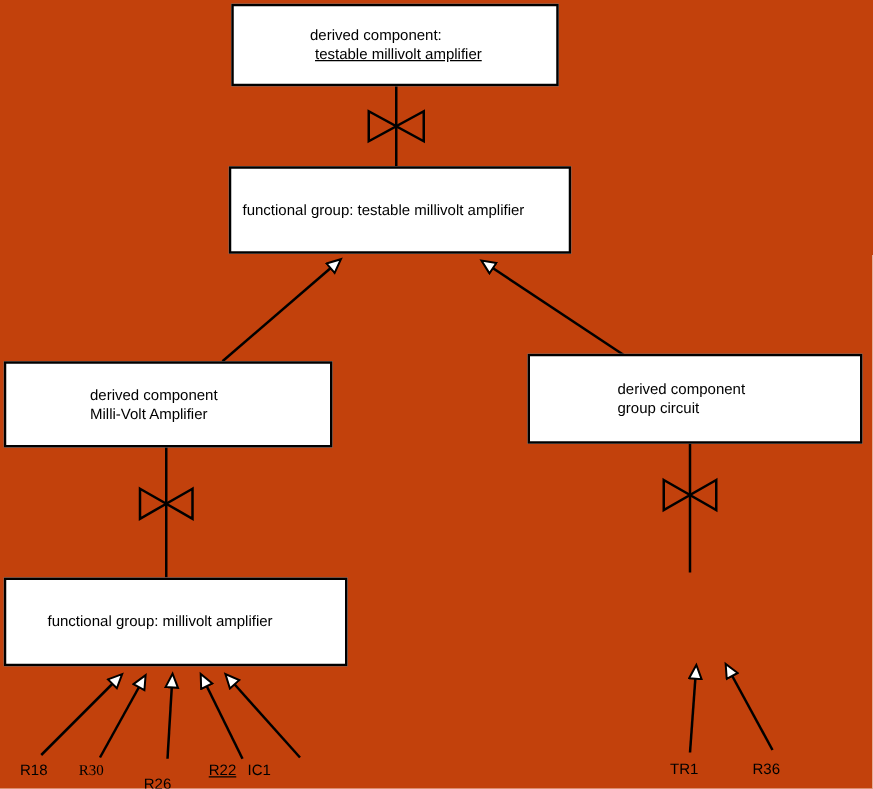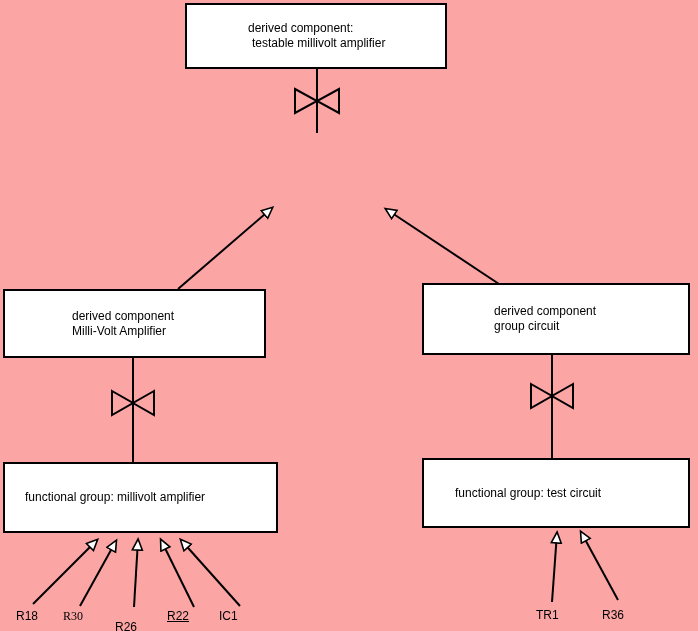--- a/index.html
+++ b/index.html
@@ -4,21 +4,21 @@
 <style>
   html, body {
     margin: 0;
     padding: 0;
     background: #ffffff;
   }
   #stage {
     position: relative;
     width: 698px;
     height: 631px;
-    background: #fca5a5;
+    background: #c2410c;
     font-family: "Liberation Sans", sans-serif;
     color: #000000;
     overflow: hidden;
   }
   #connector-layer {
     position: absolute;
     left: 0;
     top: 0;
     width: 698px;
     height: 631px;
@@ -31,21 +31,21 @@
     background: #ffffff;
     z-index: 2;
     display: flex;
     align-items: center;
   }
   .node-text {
     font-size: 12px;
     line-height: 15px;
     white-space: nowrap;
   }
-  .indent2 { padding-left: 4px; }
+  .indent2 { padding-left: 4px; text-decoration: underline; }
   .leaf-label {
     position: absolute;
     z-index: 2;
     font-size: 12px;
     line-height: 15px;
     white-space: nowrap;
   }
 </style>
 </head>
 <body>
@@ -81,45 +81,45 @@
     <line x1="618" y1="600" x2="581" y2="532" stroke="#000" stroke-width="2" marker-end="url(#ah)"></line>
   </svg>
 
   <div class="node" style="left:185px; top:3px; width:262px; height:66px;">
     <div class="node-text" style="padding-left:61px;">
       <div>derived component:</div>
       <div class="indent2">testable millivolt amplifier</div>
     </div>
   </div>
 
+  <div class="node" style="left:183px; top:133px; width:274px; height:70px;">
+    <div class="node-text" style="padding-left:9px;">functional group: testable millivolt amplifier</div>
+  </div>
 
   <div class="node" style="left:3px; top:289px; width:263px; height:69px;">
     <div class="node-text" style="padding-left:67px;">
       <div>derived component</div>
       <div>Milli-Volt Amplifier</div>
     </div>
   </div>
 
   <div class="node" style="left:422px; top:283px; width:268px; height:72px;">
     <div class="node-text" style="padding-left:70px;">
       <div>derived component</div>
       <div>group circuit</div>
     </div>
   </div>
 
   <div class="node" style="left:3px; top:462px; width:275px; height:71px;">
-    <div class="node-text" style="padding-left:20px;">functional group: millivolt amplifier</div>
+    <div class="node-text" style="padding-left:33px;">functional group: millivolt amplifier</div>
   </div>
 
-  <div class="node" style="left:422px; top:458px; width:268px; height:70px;">
-    <div class="node-text" style="padding-left:31px;">functional group: test circuit</div>
-  </div>
 
   <div class="leaf-label" style="left:16px;  top:609px;">R18</div>
   <div class="leaf-label" style="left:63px;  top:609px;font-family:Liberation Serif, serif;">R30</div>
   <div class="leaf-label" style="left:115px; top:620px;">R26</div>
   <div class="leaf-label" style="left:167px; top:609px;text-decoration:underline;">R22</div>
-  <div class="leaf-label" style="left:219px; top:609px;">IC1</div>
+  <div class="leaf-label" style="left:198px; top:609px;">IC1</div>
 
   <div class="leaf-label" style="left:536px; top:608px;">TR1</div>
   <div class="leaf-label" style="left:602px; top:608px;">R36</div>
 
 </div>
 
 </body></html>

